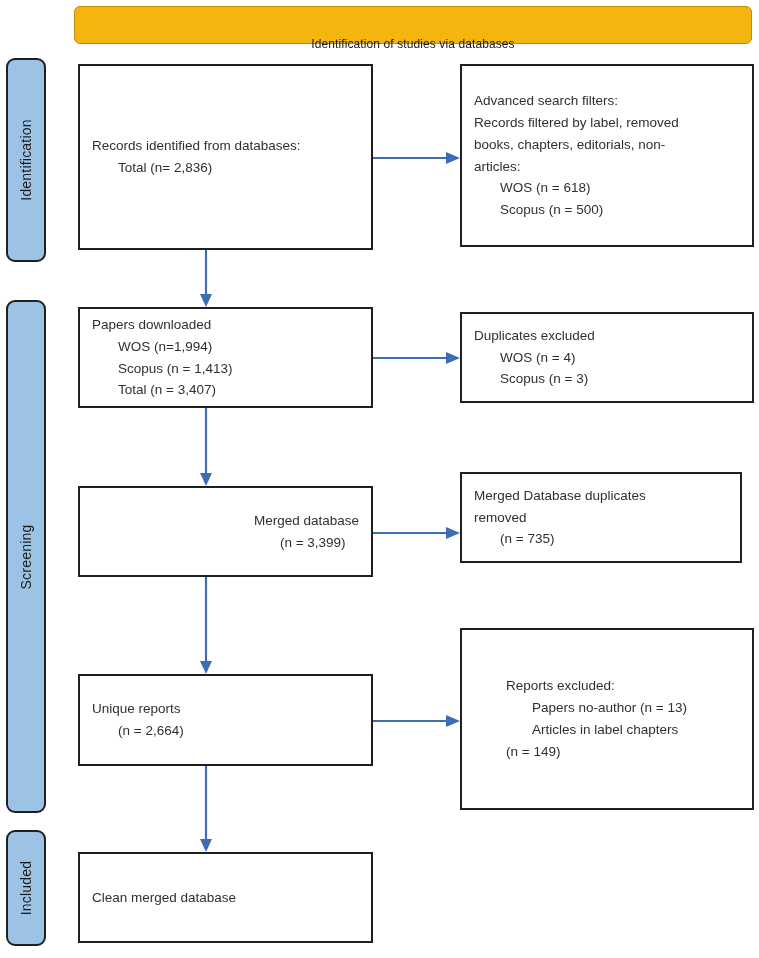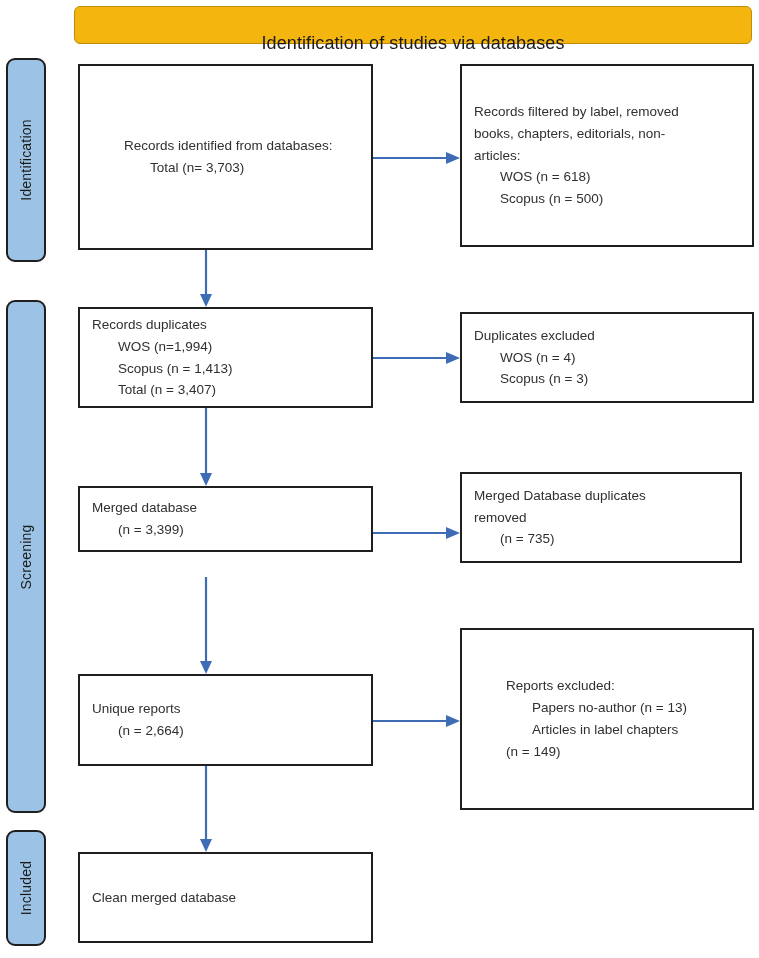--- a/index.html
+++ b/index.html
@@ -28,21 +28,21 @@
     height: 38px;
     background: #F4B60E;
     border: 1px solid #C08B06;
     border-radius: 6px;
     display: flex;
     align-items: center;
     justify-content: center;
     box-sizing: border-box;
   }
   .banner-text {
-    font-size: 18px;
+    font-size: 12px;
     color: #1a1a1a;
     letter-spacing: 0.1px;
     white-space: nowrap;
     margin-top: 37px;
   }
 
   
   .pill {
     position: absolute;
     left: 6px;
@@ -79,23 +79,23 @@
   .box-lines {
     padding: 0 12px;
     font-size: 13.5px;
     line-height: 1.62;
     color: #303030;
   }
   .ln { white-space: pre; }
   .ln.ind { padding-left: 26px; }
 
   
-  #box-records-identified { left: 78px; top: 64px;  width: 295px; height: 186px; padding-left: 32px; }
+  #box-records-identified { left: 78px; top: 64px;  width: 295px; height: 186px; }
   #box-records-downloaded { left: 78px; top: 307px; width: 295px; height: 101px; }
-  #box-merged-database    { left: 78px; top: 486px; width: 295px; height: 66px;  }
+  #box-merged-database    { left: 78px; top: 486px; width: 295px; height: 91px; align-items: flex-end;  }
   #box-unique-reports     { left: 78px; top: 674px; width: 295px; height: 92px;  }
   #box-clean-merged       { left: 78px; top: 852px; width: 295px; height: 91px;  }
 
   
   #box-advanced-filters   { left: 460px; top: 64px;  width: 294px; height: 183px; }
   #box-duplicates-excl    { left: 460px; top: 312px; width: 294px; height: 91px;  }
   #box-merged-dupes       { left: 460px; top: 472px; width: 282px; height: 91px;  }
   #box-reports-excluded   { left: 460px; top: 628px; width: 294px; height: 182px; padding-left: 32px; }
 
   
@@ -131,37 +131,38 @@
   <div class="pill" id="pill-screening">
     <span class="pill-text">Screening</span>
   </div>
   <div class="pill" id="pill-included">
     <span class="pill-text">Included</span>
   </div>
 
   <div class="box" id="box-records-identified">
     <div class="box-lines">
         <div class="ln">Records identified from databases:</div>
-        <div class="ln ind">Total (n= 3,703)</div>
+        <div class="ln ind">Total (n= 2,836)</div>
       </div>
   </div>
 
   <div class="box" id="box-advanced-filters">
     <div class="box-lines">
+        <div class="ln">Advanced search filters:</div>
         <div class="ln">Records filtered by label, removed</div>
         <div class="ln">books, chapters, editorials, non-</div>
         <div class="ln">articles:</div>
         <div class="ln ind">WOS (n = 618)</div>
         <div class="ln ind">Scopus (n = 500)</div>
       </div>
   </div>
 
   <div class="box" id="box-records-downloaded">
     <div class="box-lines">
-        <div class="ln">Records duplicates</div>
+        <div class="ln">Papers downloaded</div>
         <div class="ln ind">WOS (n=1,994)</div>
         <div class="ln ind">Scopus (n = 1,413)</div>
         <div class="ln ind">Total (n = 3,407)</div>
       </div>
   </div>
 
   <div class="box" id="box-duplicates-excl">
     <div class="box-lines">
         <div class="ln">Duplicates excluded</div>
         <div class="ln ind">WOS (n = 4)</div>

